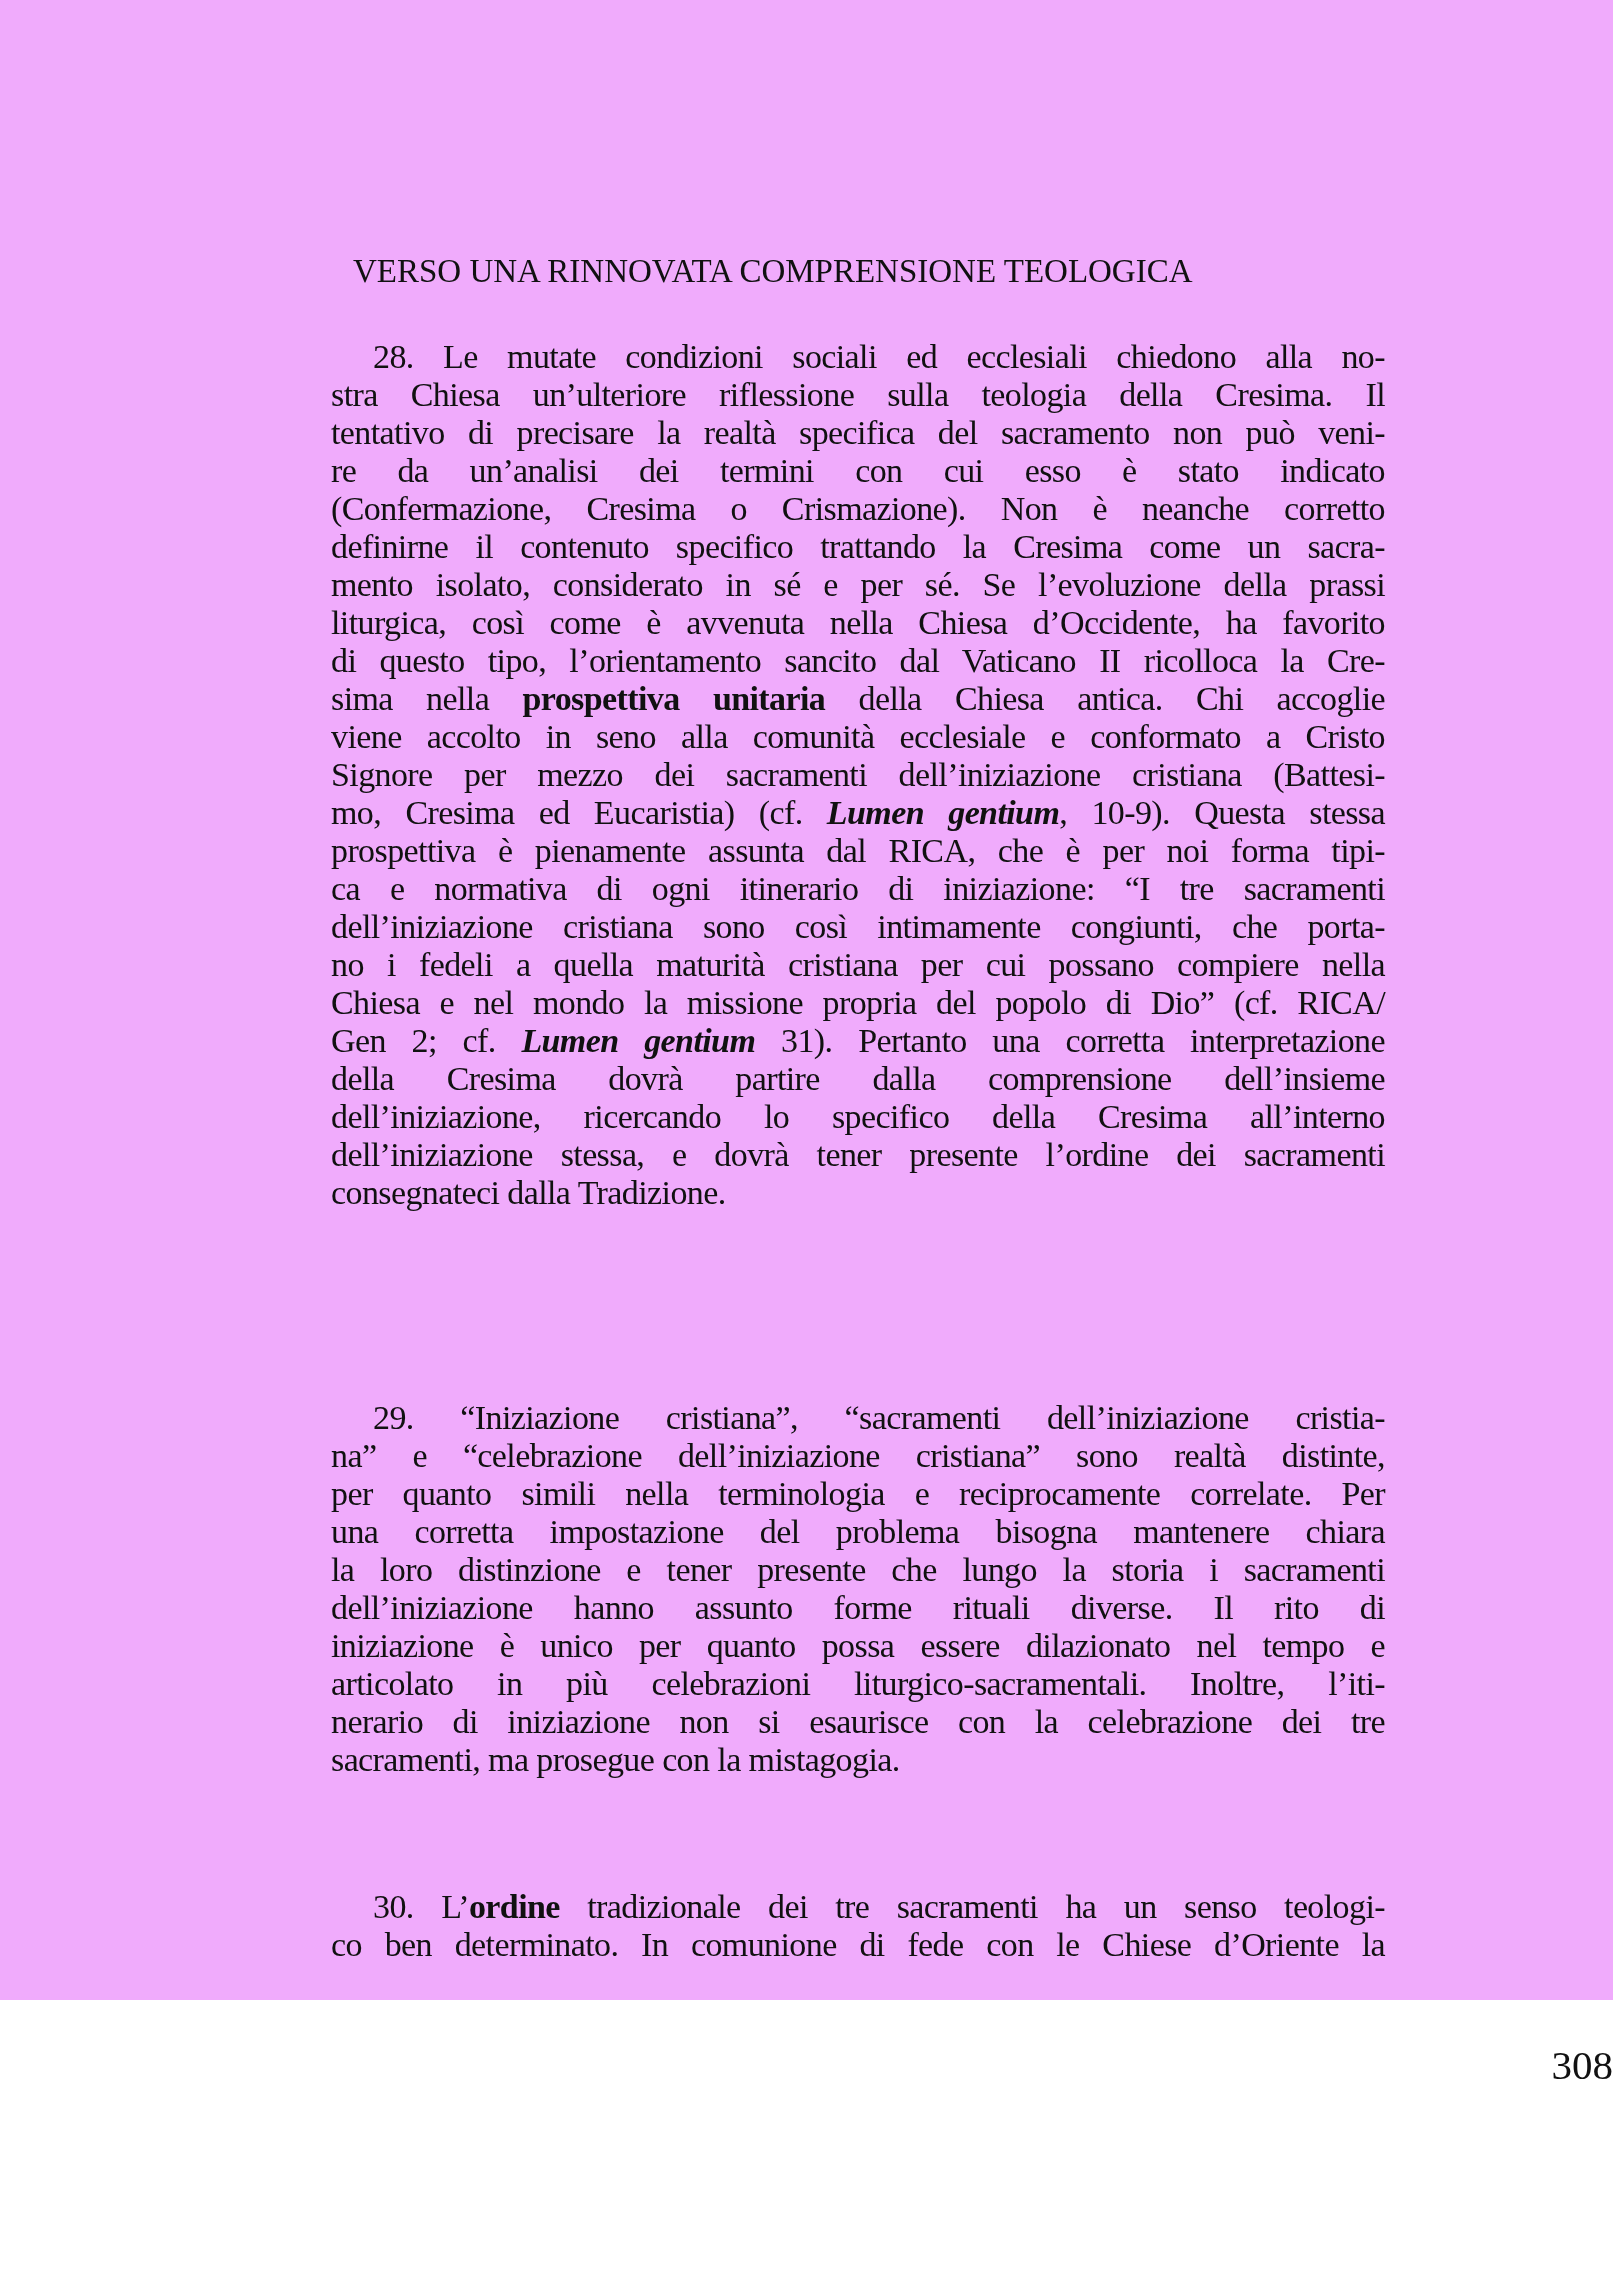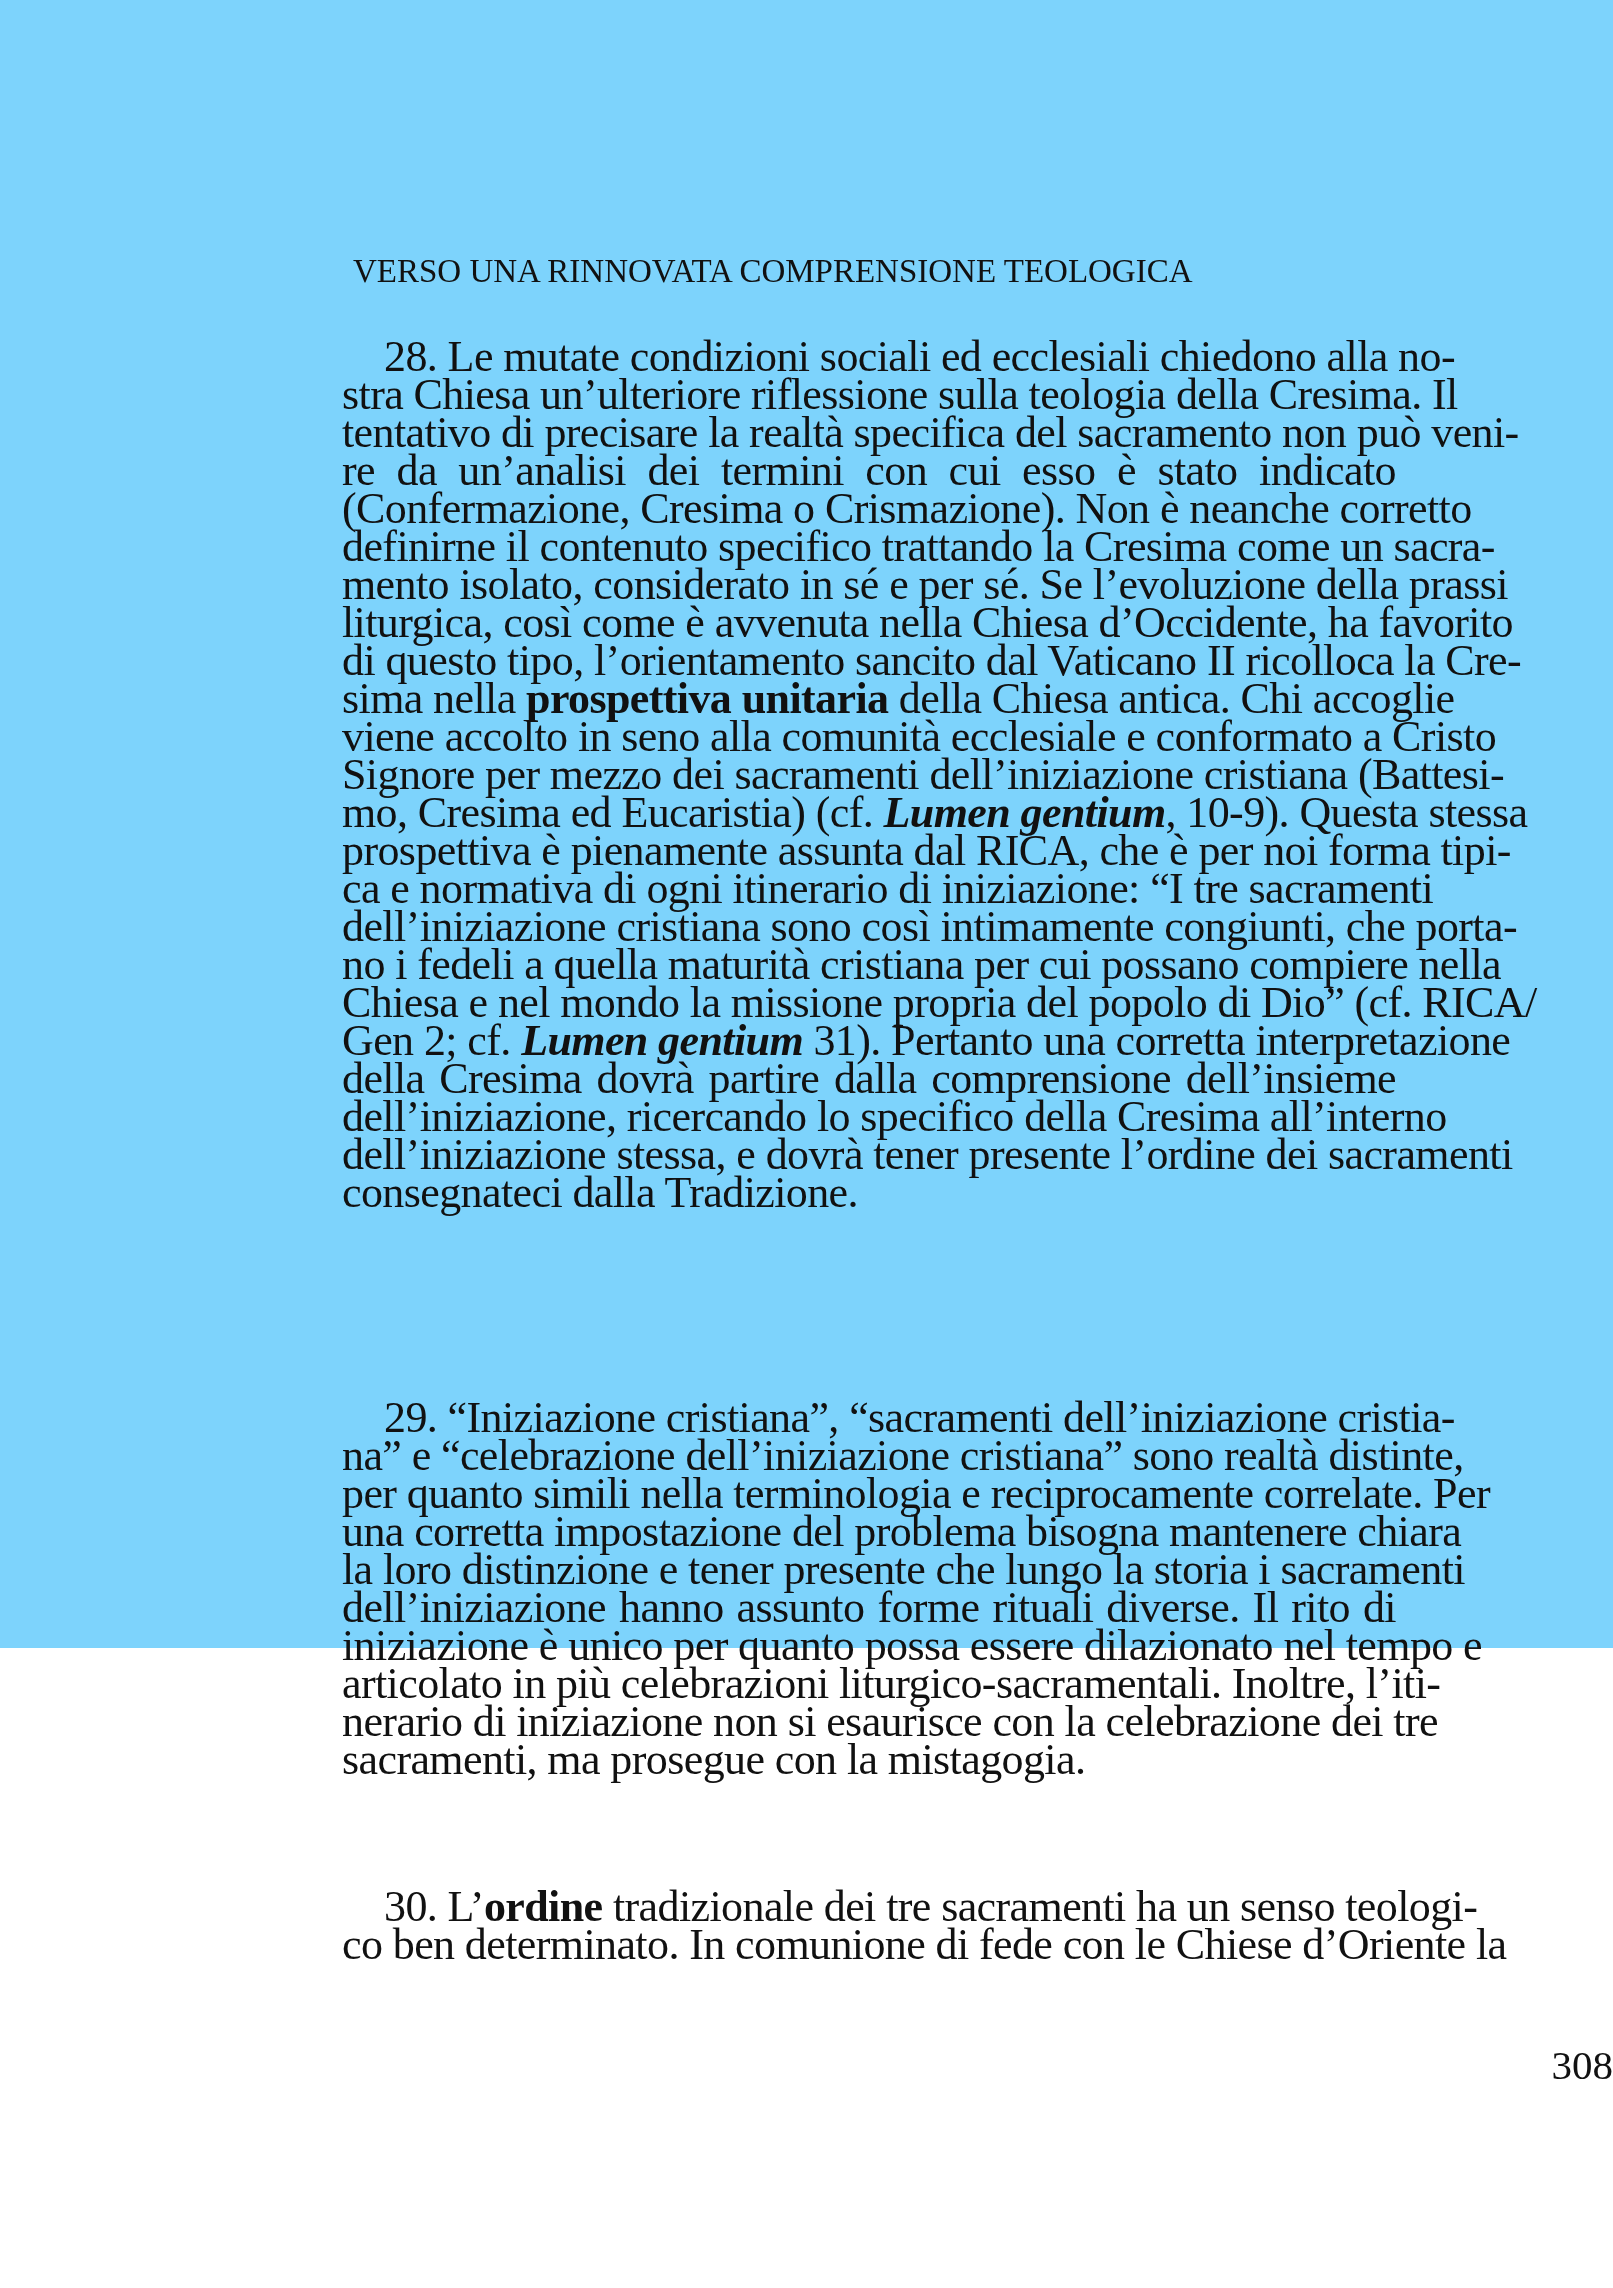--- a/index.html
+++ b/index.html
@@ -1,29 +1,29 @@
 <!DOCTYPE html>
 <html style="font-size:14.8px"><head>
 <meta charset="utf-8">
 <style>
   html, body { margin: 0; padding: 0; background: #ffffff; }
   body { width: 1613px; height: 2289px; position: relative; overflow: hidden; }
   .page {
-    position: absolute; left: 0; top: 0; width: 1613px; height: 1648px;
-    background: #7dd3fc; color: #111111;
+    position: absolute; left: 0; top: 0; width: 1613px; height: 2000px;
+    background: #f0abfc; color: #111111;
     font-family: "Liberation Serif", "DejaVu Serif", serif;
   }
   .heading {
     position: absolute; left: 353px; top: 251px; width: 1052px;
     font-size: 33px; line-height: 41px; letter-spacing: 0px;
     white-space: nowrap;
   }
   .body {
-    position: absolute; left: 342px; width: 1054px;
-    font-size: 44px; line-height: 38px;
+    position: absolute; left: 331px; width: 1054px;
+    font-size: 34px; line-height: 38px;
   }
   .line {
     display: block; height: 38px; white-space: nowrap;
     text-align: justify; text-align-last: justify;
     letter-spacing: -0.6px;
   }
   .line.last { text-align-last: left; }
   .line.indent { padding-left: 42px; }
   .p28 { top: 338px; }
   .p29 { top: 1399px; }

